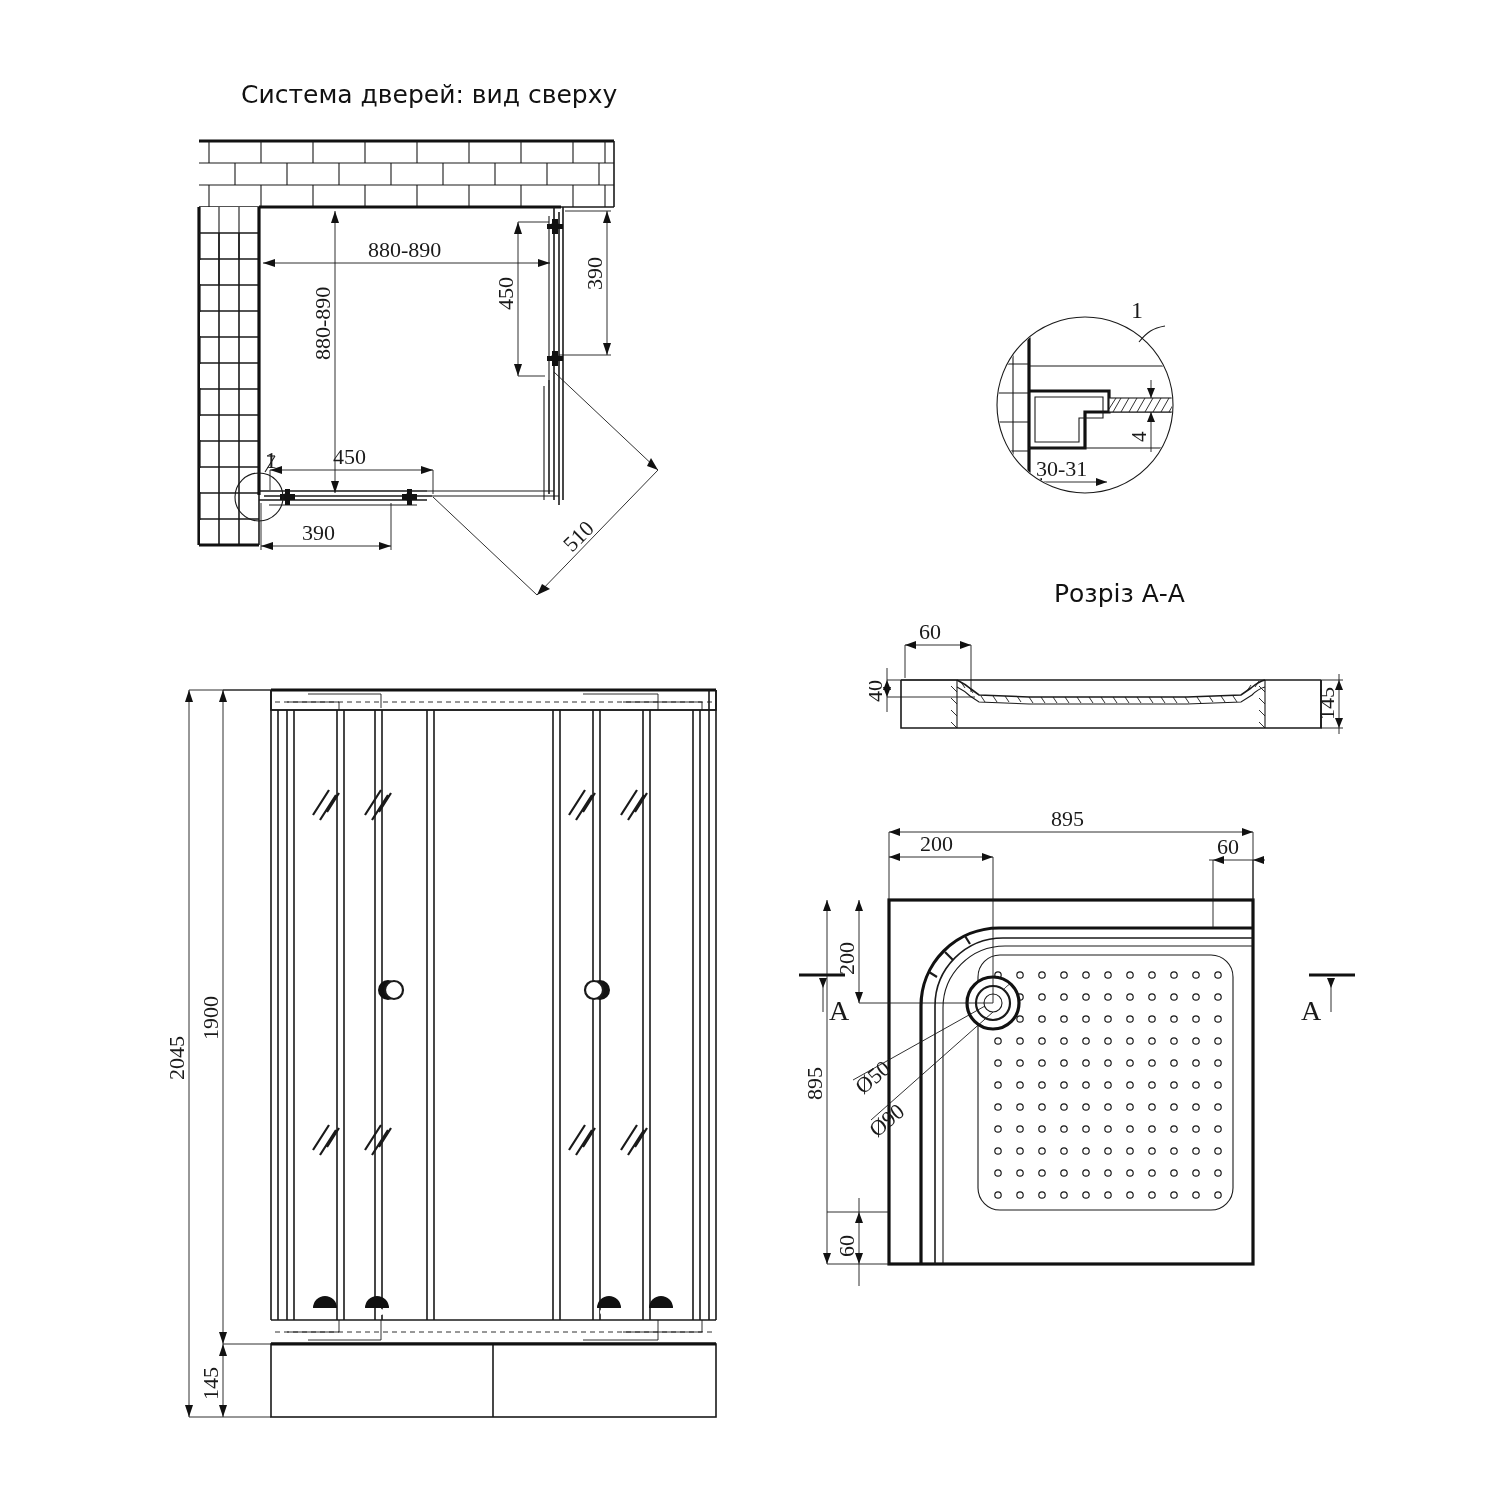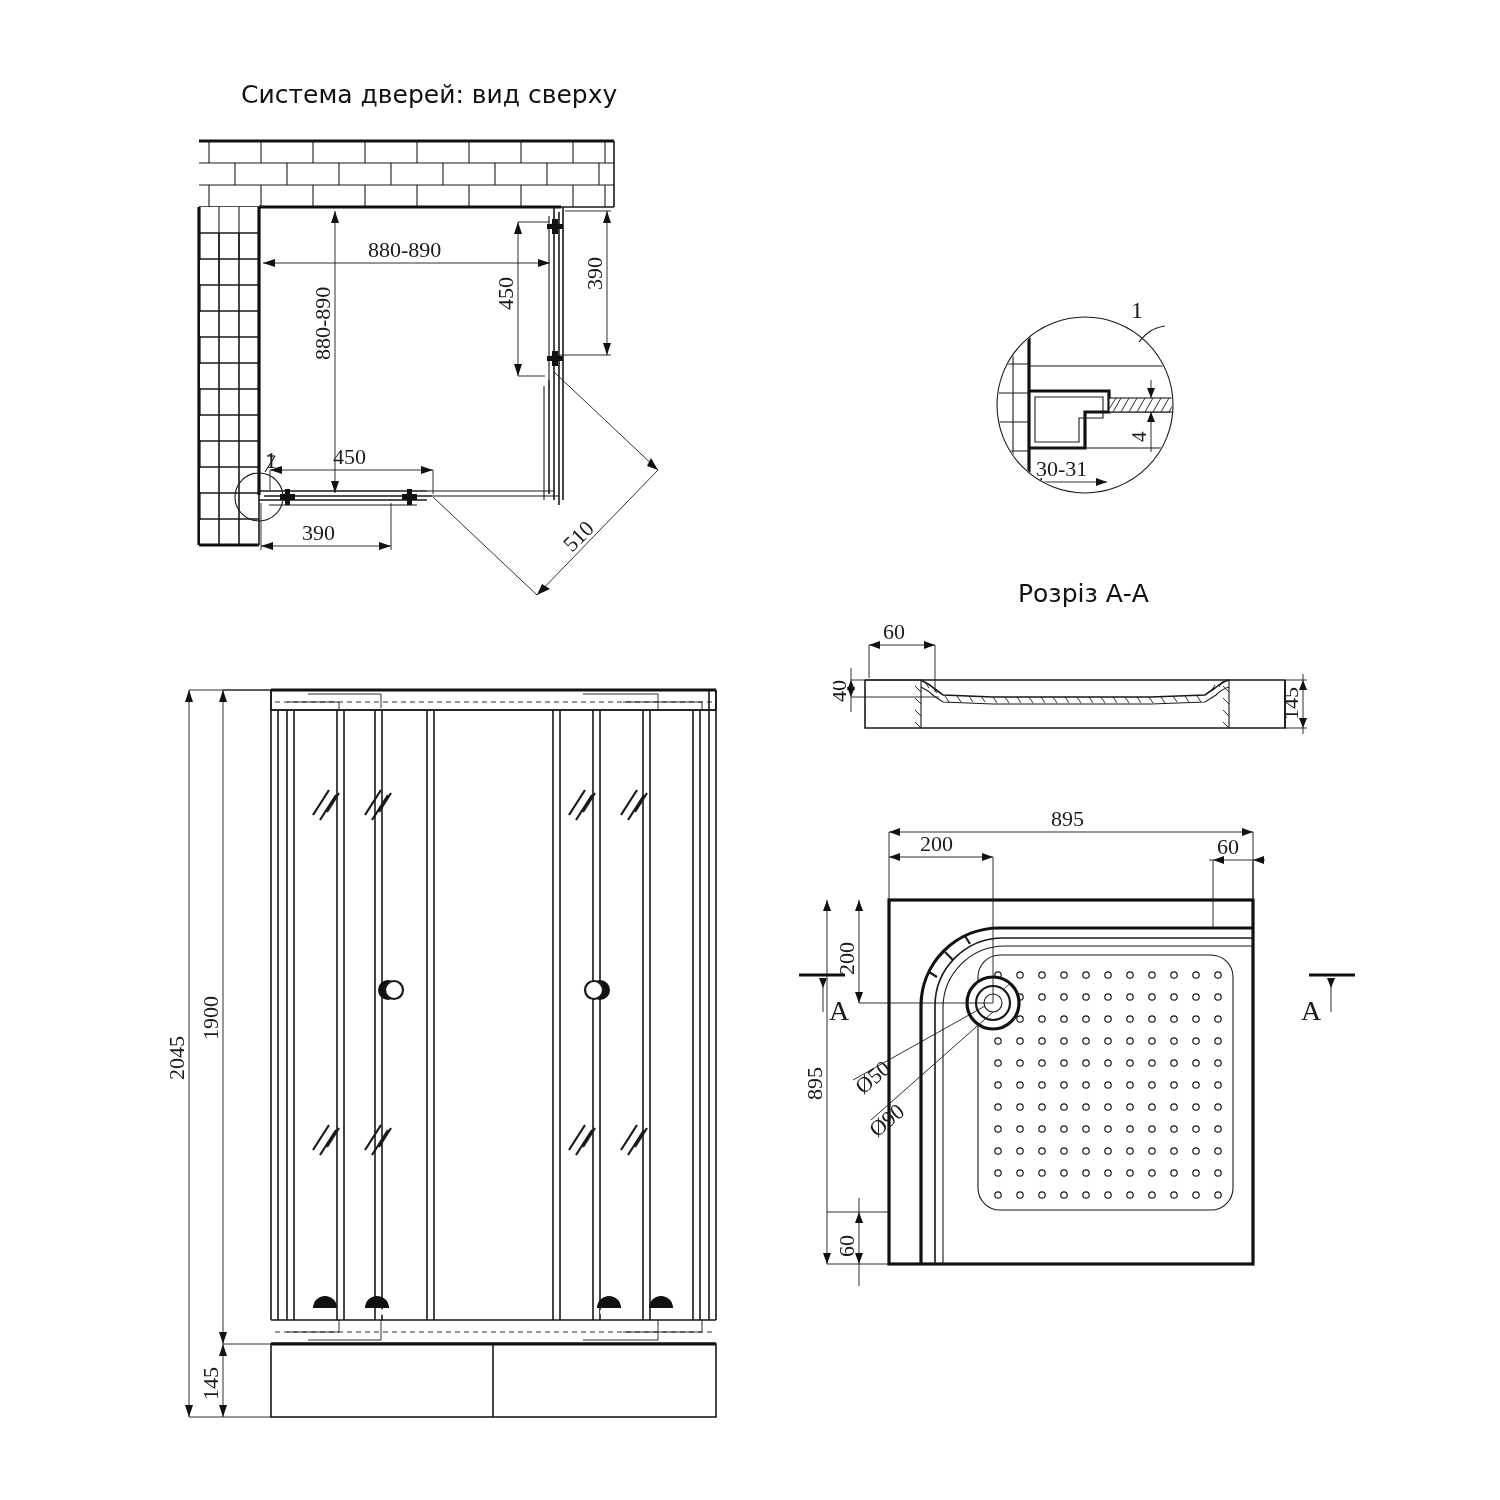--- a/index.html
+++ b/index.html
@@ -270,21 +270,21 @@
           <path class="lnhair" d="M88 212 H164"></path>
           <path class="solid" d="M88 212 L99 208 L99 216 Z"></path>
           <path class="solid" d="M164 212 L153 208 L153 216 Z"></path>
           <text class="dim" x="93" y="206">30-31</text>
         </g>
       </g>
 
     </svg>
   </div>
 
-  <div class="vw" style="left:820px; top:570px;">
+  <div class="vw" style="left:856px; top:570px;">
     <svg width="500" height="200" viewBox="0 0 500 200">
 
       <text class="hdr" x="185" y="32">Розріз А-А</text>
 
       <g>
         <path class="ln" d="M32 110 H452"></path>
         <path class="ln" d="M32 110 V158 H452 V110"></path>
         <path class="ln" d="M452 110 V158"></path>
       </g>
 

